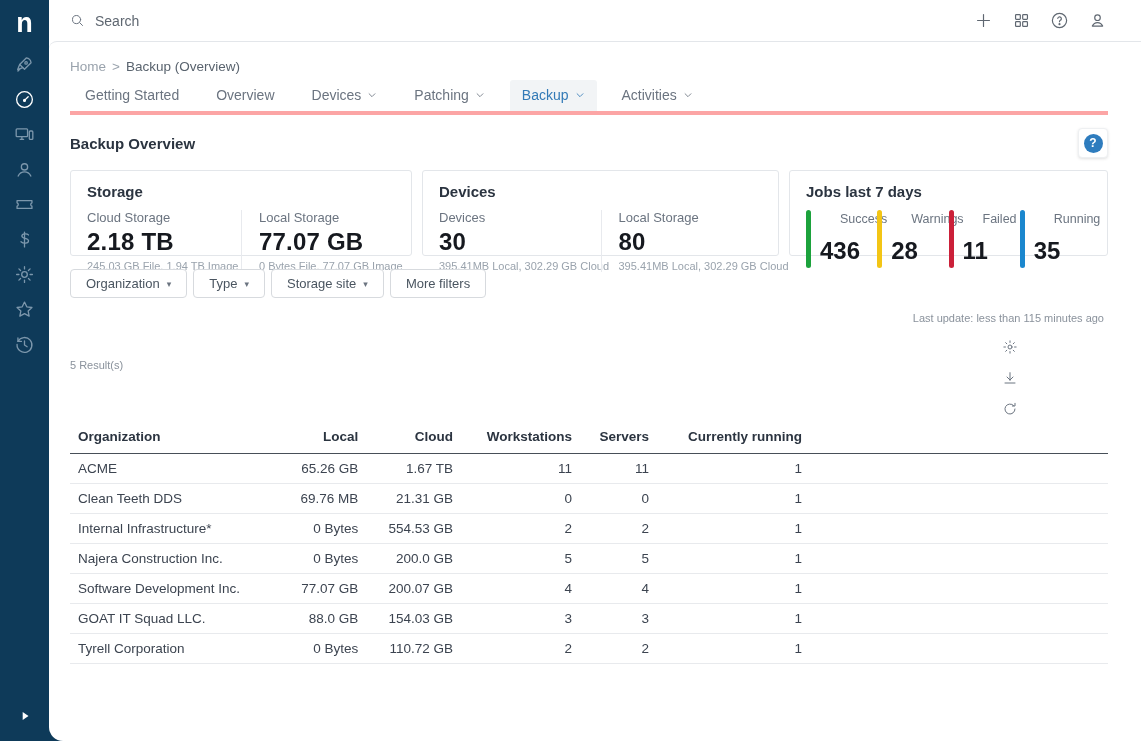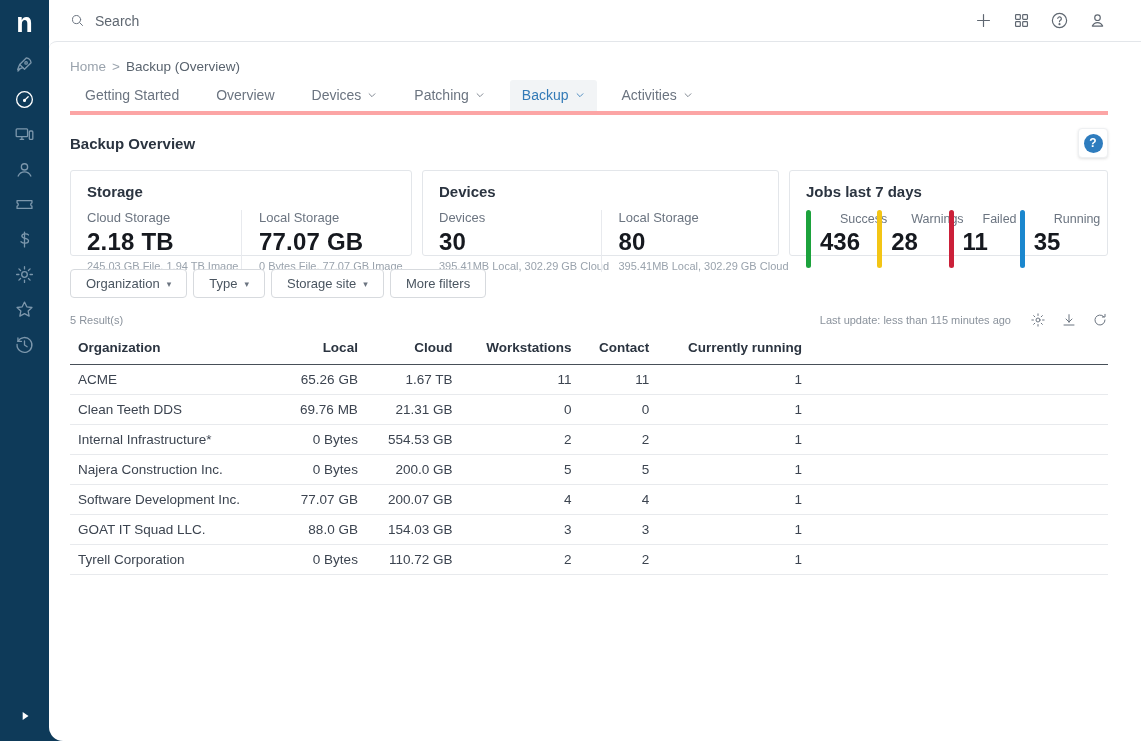--- a/index.html
+++ b/index.html
@@ -92,33 +92,33 @@
   .metrics { display: flex; }
   .metric { width: 50%; }
   .metric + .metric { border-left: 1px solid #e8eaee; padding-left: 17px; }
   .metric-label { font-size: 13px; color: #6b7480; }
   .metric-value { font-size: 24px; font-weight: 700; color: #16191f; margin-top: 3px; letter-spacing: .2px; }
   .metric-detail { font-size: 11px; color: #9aa3ad; margin-top: 4px; white-space: nowrap; }
   .jobs-stats { display: flex; }
   .job-stat { display: flex; gap: 9px; width: 25%; }
   .job-bar { width: 5px; height: 58px; border-radius: 3px; flex: 0 0 5px; }
   .job-label { font-size: 12.5px; color: #6b7480; margin-top: 2px; margin-left: 20px; }
-  .job-value { font-size: 24px; font-weight: 600; color: #16191f; margin-top: 2px; }
+  .job-value { font-size: 24px; font-weight: 600; color: #16191f; margin-top: 11px; }
   
   .filters-row { margin-top: 13px; display: flex; gap: 6px; }
   .filter-btn {
     height: 29px; padding: 0 15px; background: #fff; border: 1px solid #d7dade; border-radius: 4px;
     font-size: 13px; color: #4a5560; display: flex; align-items: center; gap: 7px; cursor: pointer;
     font-family: inherit;
   }
   .filter-btn .caret { font-size: 9px; color: #6b7480; }
   
   .results-row { margin-top: 14px; display: flex; align-items: center; justify-content: space-between; }
   .results-count { font-size: 11px; color: #8a929c; }
-  .results-right { display: flex; align-items: center; gap: 15px; }
+  .results-right { display: flex; align-items: center; gap: 15px; flex-direction: column; }
   .last-update { font-size: 11px; color: #8a929c; margin-right: 4px; }
   .mini-icon { width: 16px; height: 16px; color: #6b7480; cursor: pointer; }
   .mini-icon svg { width: 16px; height: 16px; stroke: currentColor; fill: none; stroke-width: 1.5; stroke-linecap: round; stroke-linejoin: round; }
   
   .org-table { width: 100%; border-collapse: collapse; margin-top: 4px; }
   .org-table th {
     font-size: 13.5px; font-weight: 700; color: #2b3440; text-align: right;
     padding: 8px 8px 9px; border-bottom: 1px solid #474f58; white-space: nowrap;
   }
   .org-table th:first-child { text-align: left; padding-left: 8px; }
@@ -430,21 +430,21 @@
         </div>
       </div>
 
       <table class="org-table">
         <thead>
           <tr>
             <th>Organization</th>
             <th>Local</th>
             <th>Cloud</th>
             <th>Workstations</th>
-            <th>Contact</th>
+            <th>Servers</th>
             <th>Currently running</th>
             <th class="filler"></th>
           </tr>
         </thead>
         <tbody>
 
             <tr>
               <td>ACME</td>
               <td>65.26 GB</td>
               <td>1.67 TB</td>

